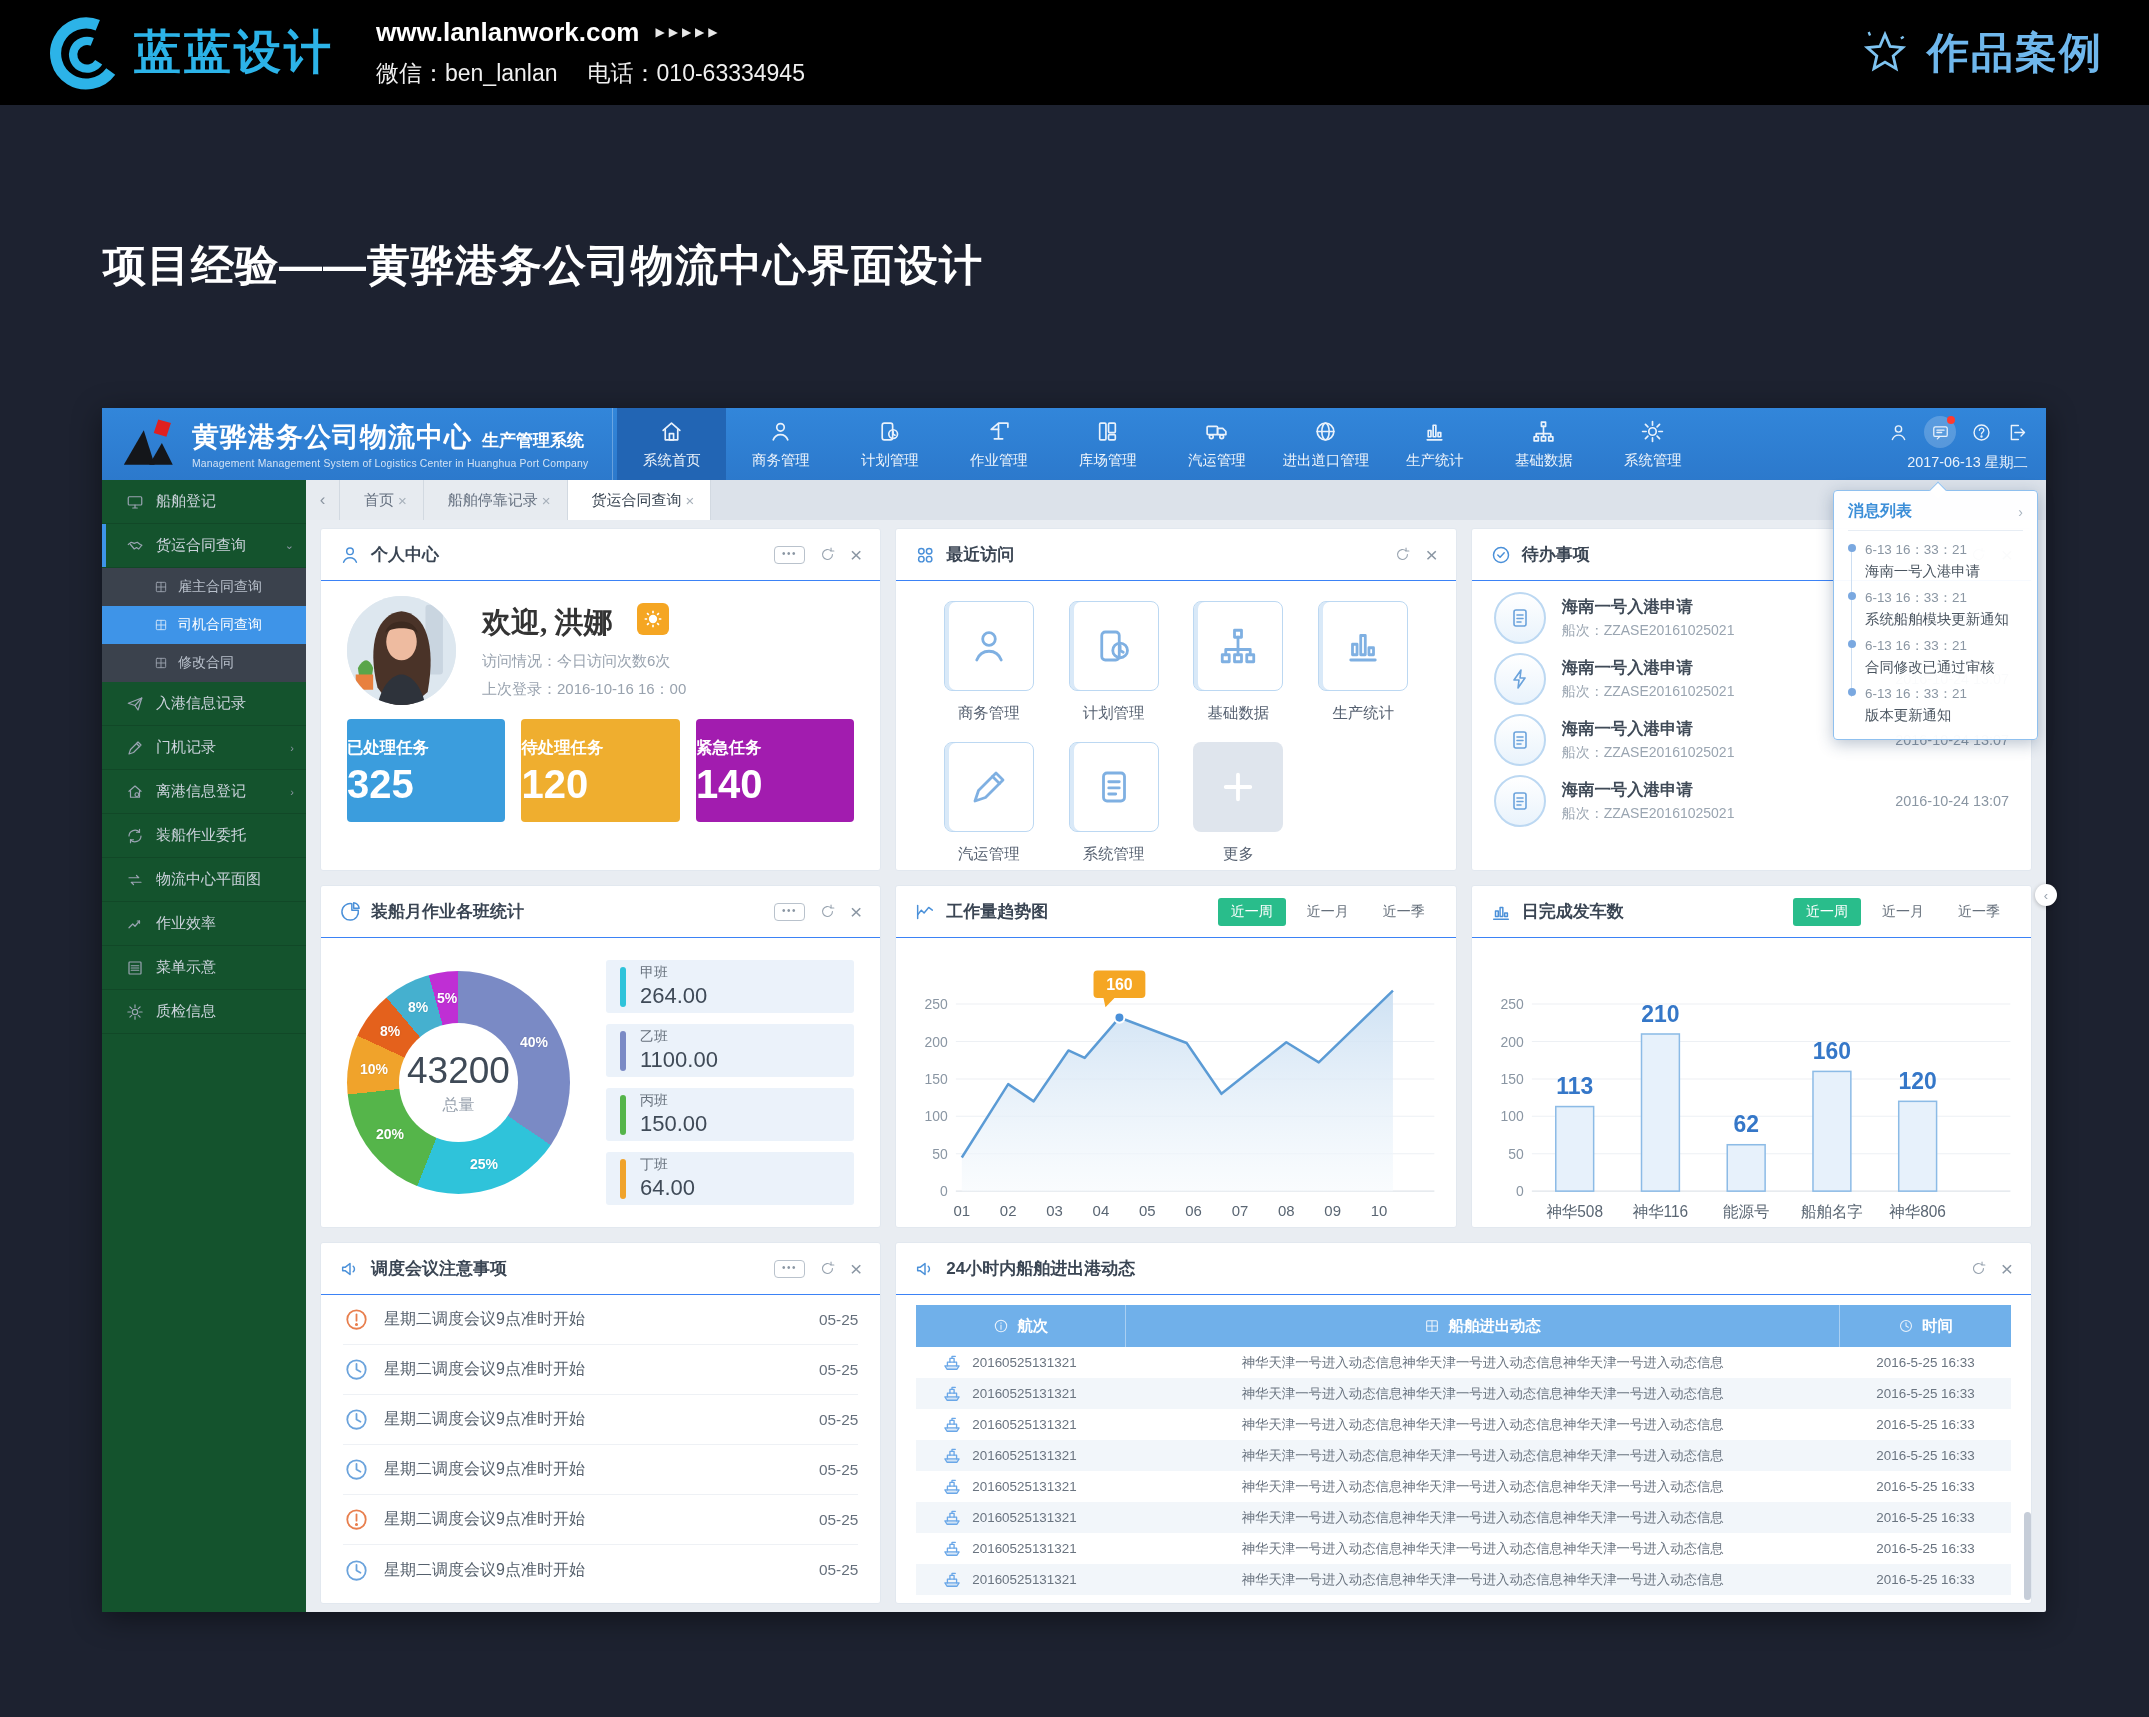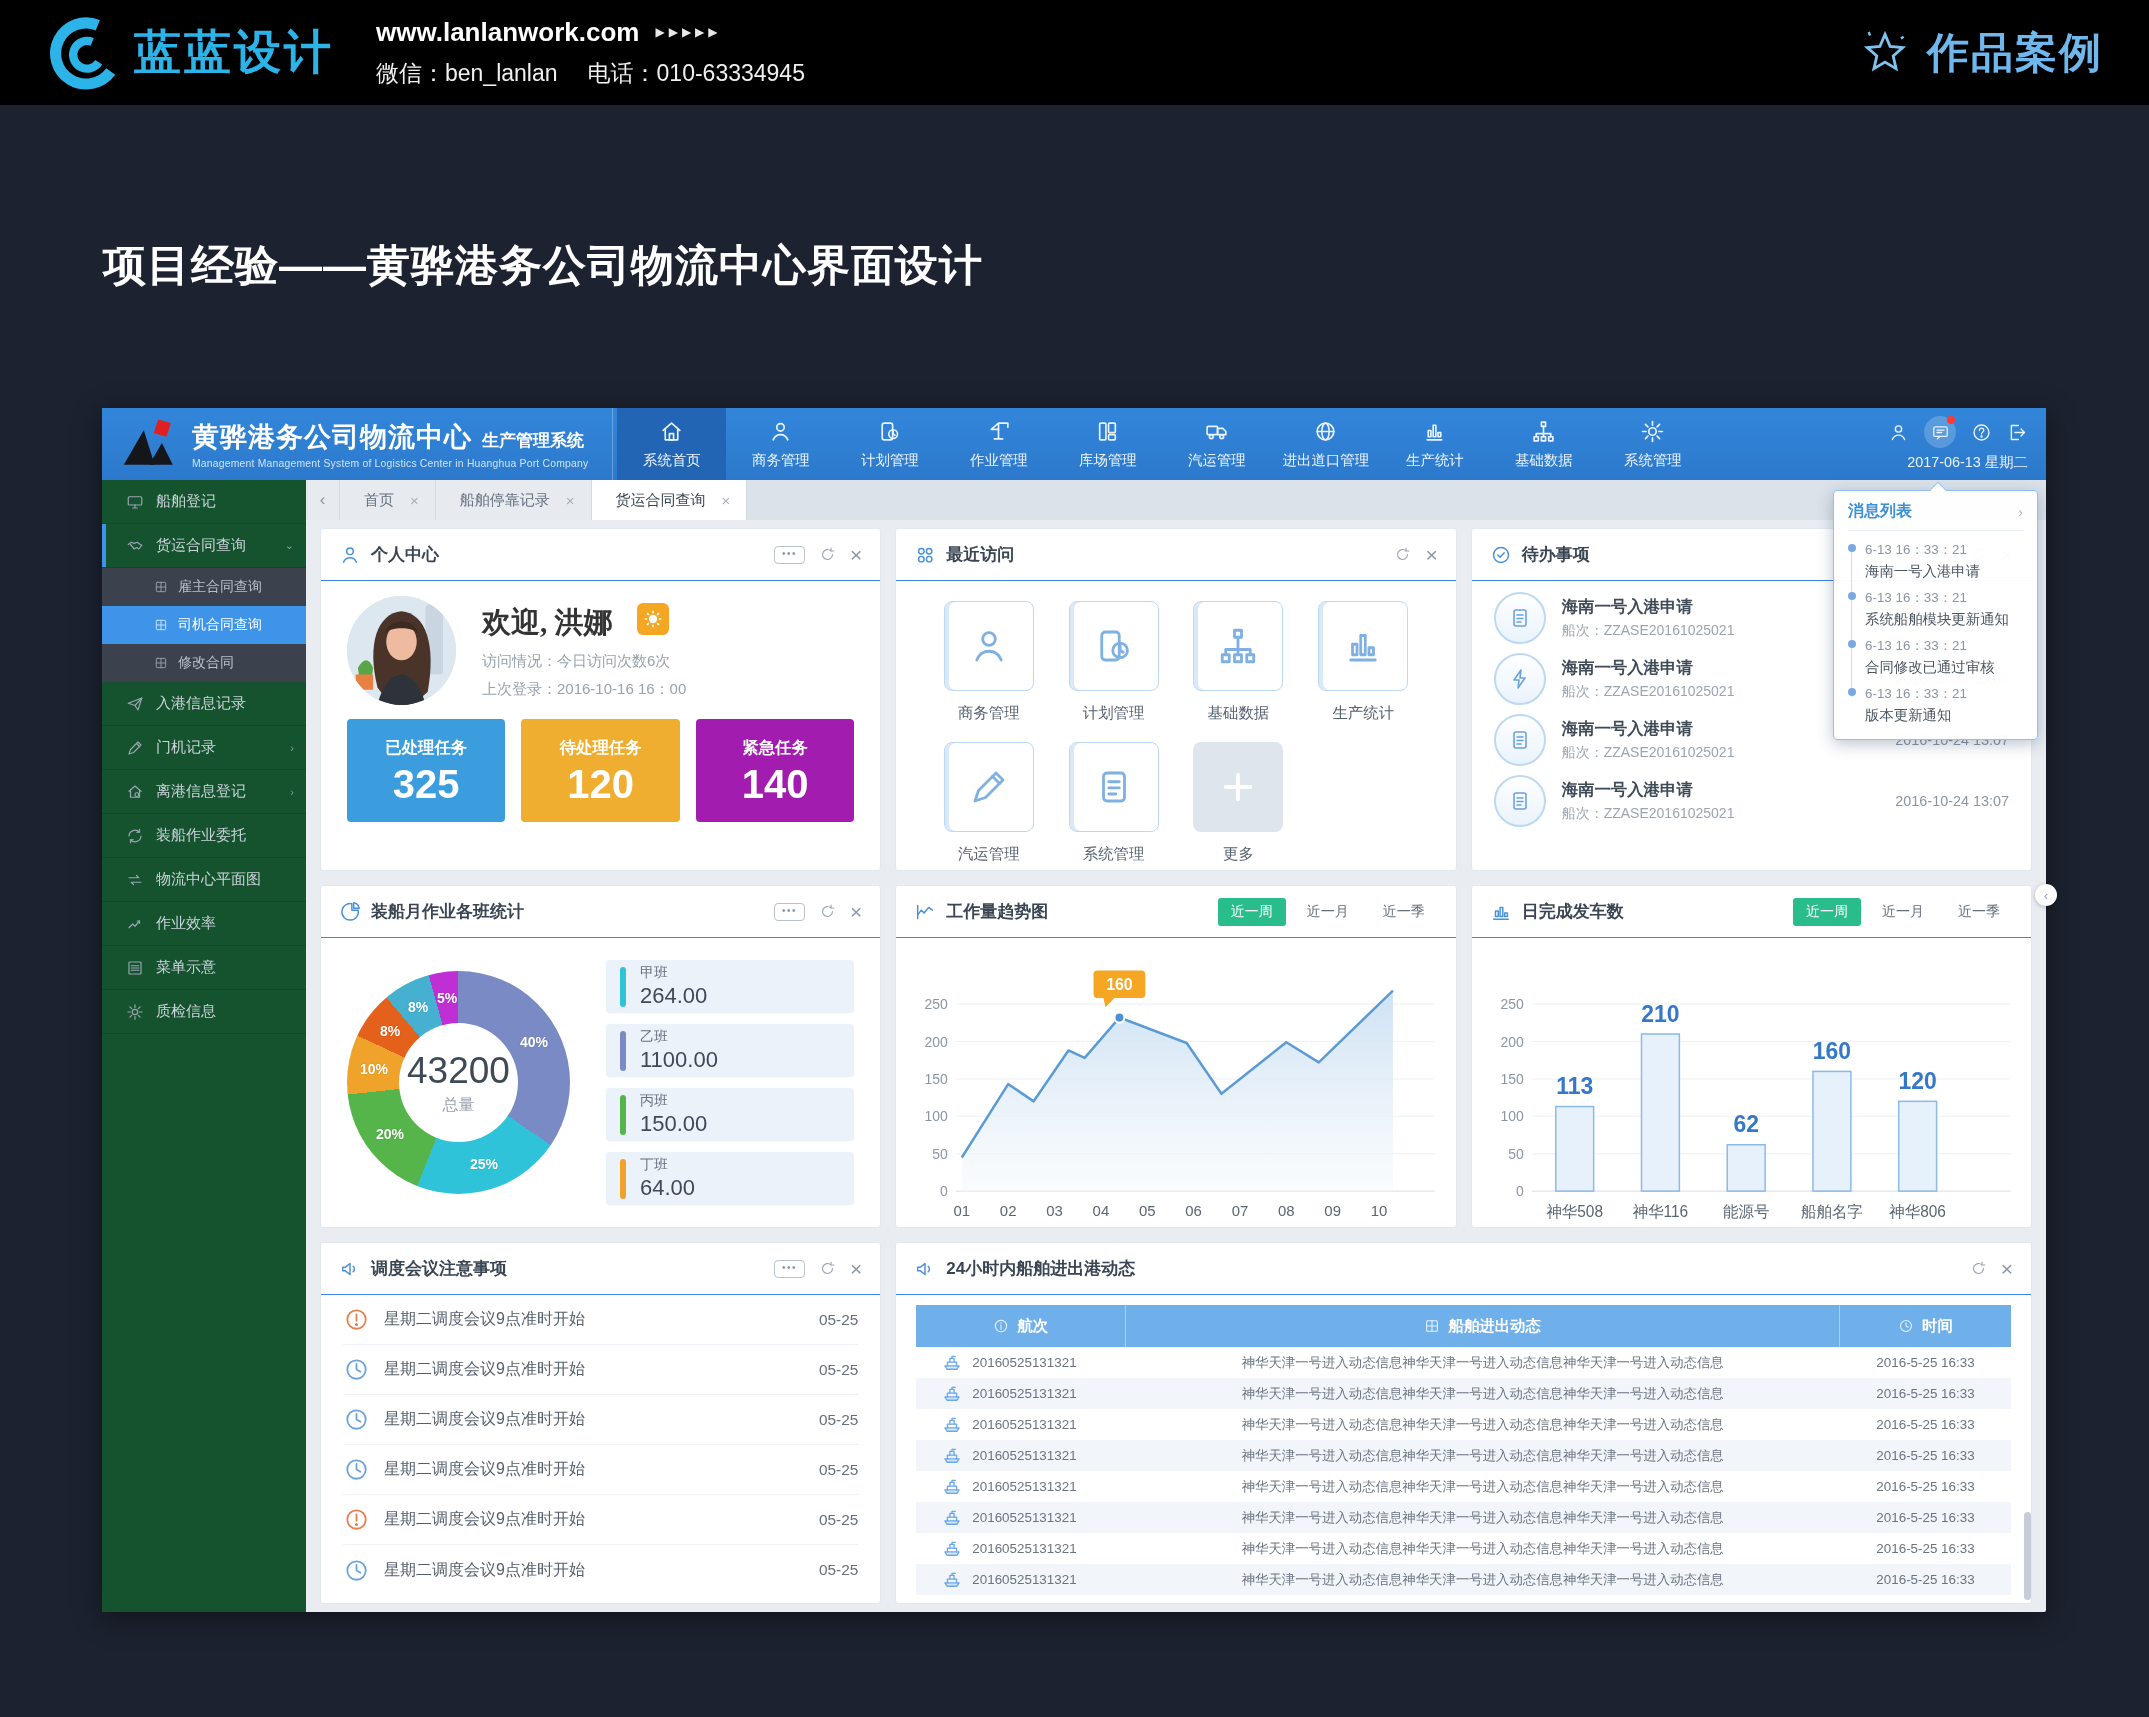--- a/index.html
+++ b/index.html
@@ -61,21 +61,21 @@
   .sub-item { height:38px; display:flex; align-items:center; padding-left:52px; gap:10px; color:#b9c1cc; font-size:14px; cursor:pointer; }
   .sub-item .subicon { width:14px; height:14px; opacity:.75; }
   .sub-item .subicon svg { width:100%; height:100%; }
   .sub-item.active { background:#3e94e8; color:#fff; }
   .collapse-handle { position:absolute; right:-11px; top:476px; width:22px; height:22px; border-radius:50%; background:#fff; box-shadow:0 1px 4px rgba(0,0,0,.25); display:grid; place-items:center; color:#98a2ae; font-size:13px; cursor:pointer; z-index:5; }
 
   
   .main { flex:1; display:flex; flex-direction:column; min-width:0; }
   .tabbar { height:40px; background:#dce2ea; display:flex; }
   .tab-back { width:34px; height:40px; display:grid; place-items:center; color:#8a94a0; background:#e7ebf0; border-right:1px solid #d2d9e1; font-size:17px; cursor:pointer; }
-  .tab { height:40px; padding:0 16px 0 24px; display:flex; align-items:center; gap:16px; background:#e7ebf0; border-right:1px solid #d2d9e1; font-size:15px; color:#667180; cursor:pointer; white-space:nowrap; }
+  .tab { height:40px; padding:0 16px 0 24px; display:flex; align-items:center; gap:4px; background:#e7ebf0; border-right:1px solid #d2d9e1; font-size:15px; color:#667180; cursor:pointer; white-space:nowrap; }
   .tab .tab-x { color:#a7b0ba; font-size:15px; }
   .tab.active { background:#fff; color:#394552; }
 
   .content { flex:1; padding:8px 14px; display:grid; grid-template-columns:repeat(3,1fr); grid-template-rows:343px 343px 362px; gap:14px; }
 
   
   .card { background:#fff; border:1px solid #e2e8ef; border-radius:3px; display:flex; flex-direction:column; overflow:hidden; position:relative; }
   .card-header { height:52px; flex:none; display:flex; align-items:center; padding:0 18px; gap:10px; border-bottom:1px solid #3b82f6; }
   .card-title { font-size:17px; font-weight:bold; color:#3a4553; white-space:nowrap; }
   .hicon { width:22px; height:22px; color:#4a90d9; flex:none; }
@@ -93,21 +93,21 @@
   .personal-body { padding:2px 26px 0; }
   .profile { display:flex; align-items:center; gap:26px; padding:13px 0 12px; }
   .avatar { width:109px; height:109px; border-radius:50%; overflow:hidden; flex:none; background:#dfe8f0; }
   .avatar svg { width:100%; height:100%; }
   .welcome-row { display:flex; align-items:flex-start; gap:24px;font-family:Liberation Serif, serif; }
   .welcome { font-size:29px; color:#333; font-weight:600; }
   .sun-badge { width:32px; height:32px; border-radius:6px; background:#f5a623; display:grid; place-items:center; color:#fff; }
   .sun-badge svg { width:20px; height:20px; }
   .pinfo { font-size:15px; color:#98a2ae; margin-top:9px; }
   .stats { display:flex; gap:16px; margin-top:2px; }
-  .stat { flex:1; height:103px; border-radius:4px; color:#fff; display:flex; flex-direction:column; align-items:center; justify-content:center; gap:5px; cursor:pointer; }
+  .stat { flex:1; height:103px; border-radius:4px; color:#fff; display:flex; flex-direction:column; justify-content:center; gap:5px; cursor:pointer; }
   .stat-label { font-size:16.4px; font-weight:600; }
   .stat-value { font-size:40px; font-weight:bold; line-height:1; }
 
   
   .recent-body { padding:20px 30px 0; display:grid; grid-template-columns:repeat(4,1fr); row-gap:18px; }
   .rv-item { display:flex; flex-direction:column; align-items:center; gap:12px; cursor:pointer; }
   .rv-tile { width:90px; height:90px; border:1.5px solid #bcd8f2; border-radius:8px; display:grid; place-items:center; color:#7fb0e2; box-shadow:inset 4px 0 0 #d9e9f8; background:#fff; }
   .rv-tile svg { width:42px; height:42px; }
   .rv-tile.more { background:#dfe5ed; border:none; box-shadow:none; color:#fff; }
   .rv-label { font-size:15.4px; color:#556070; }

